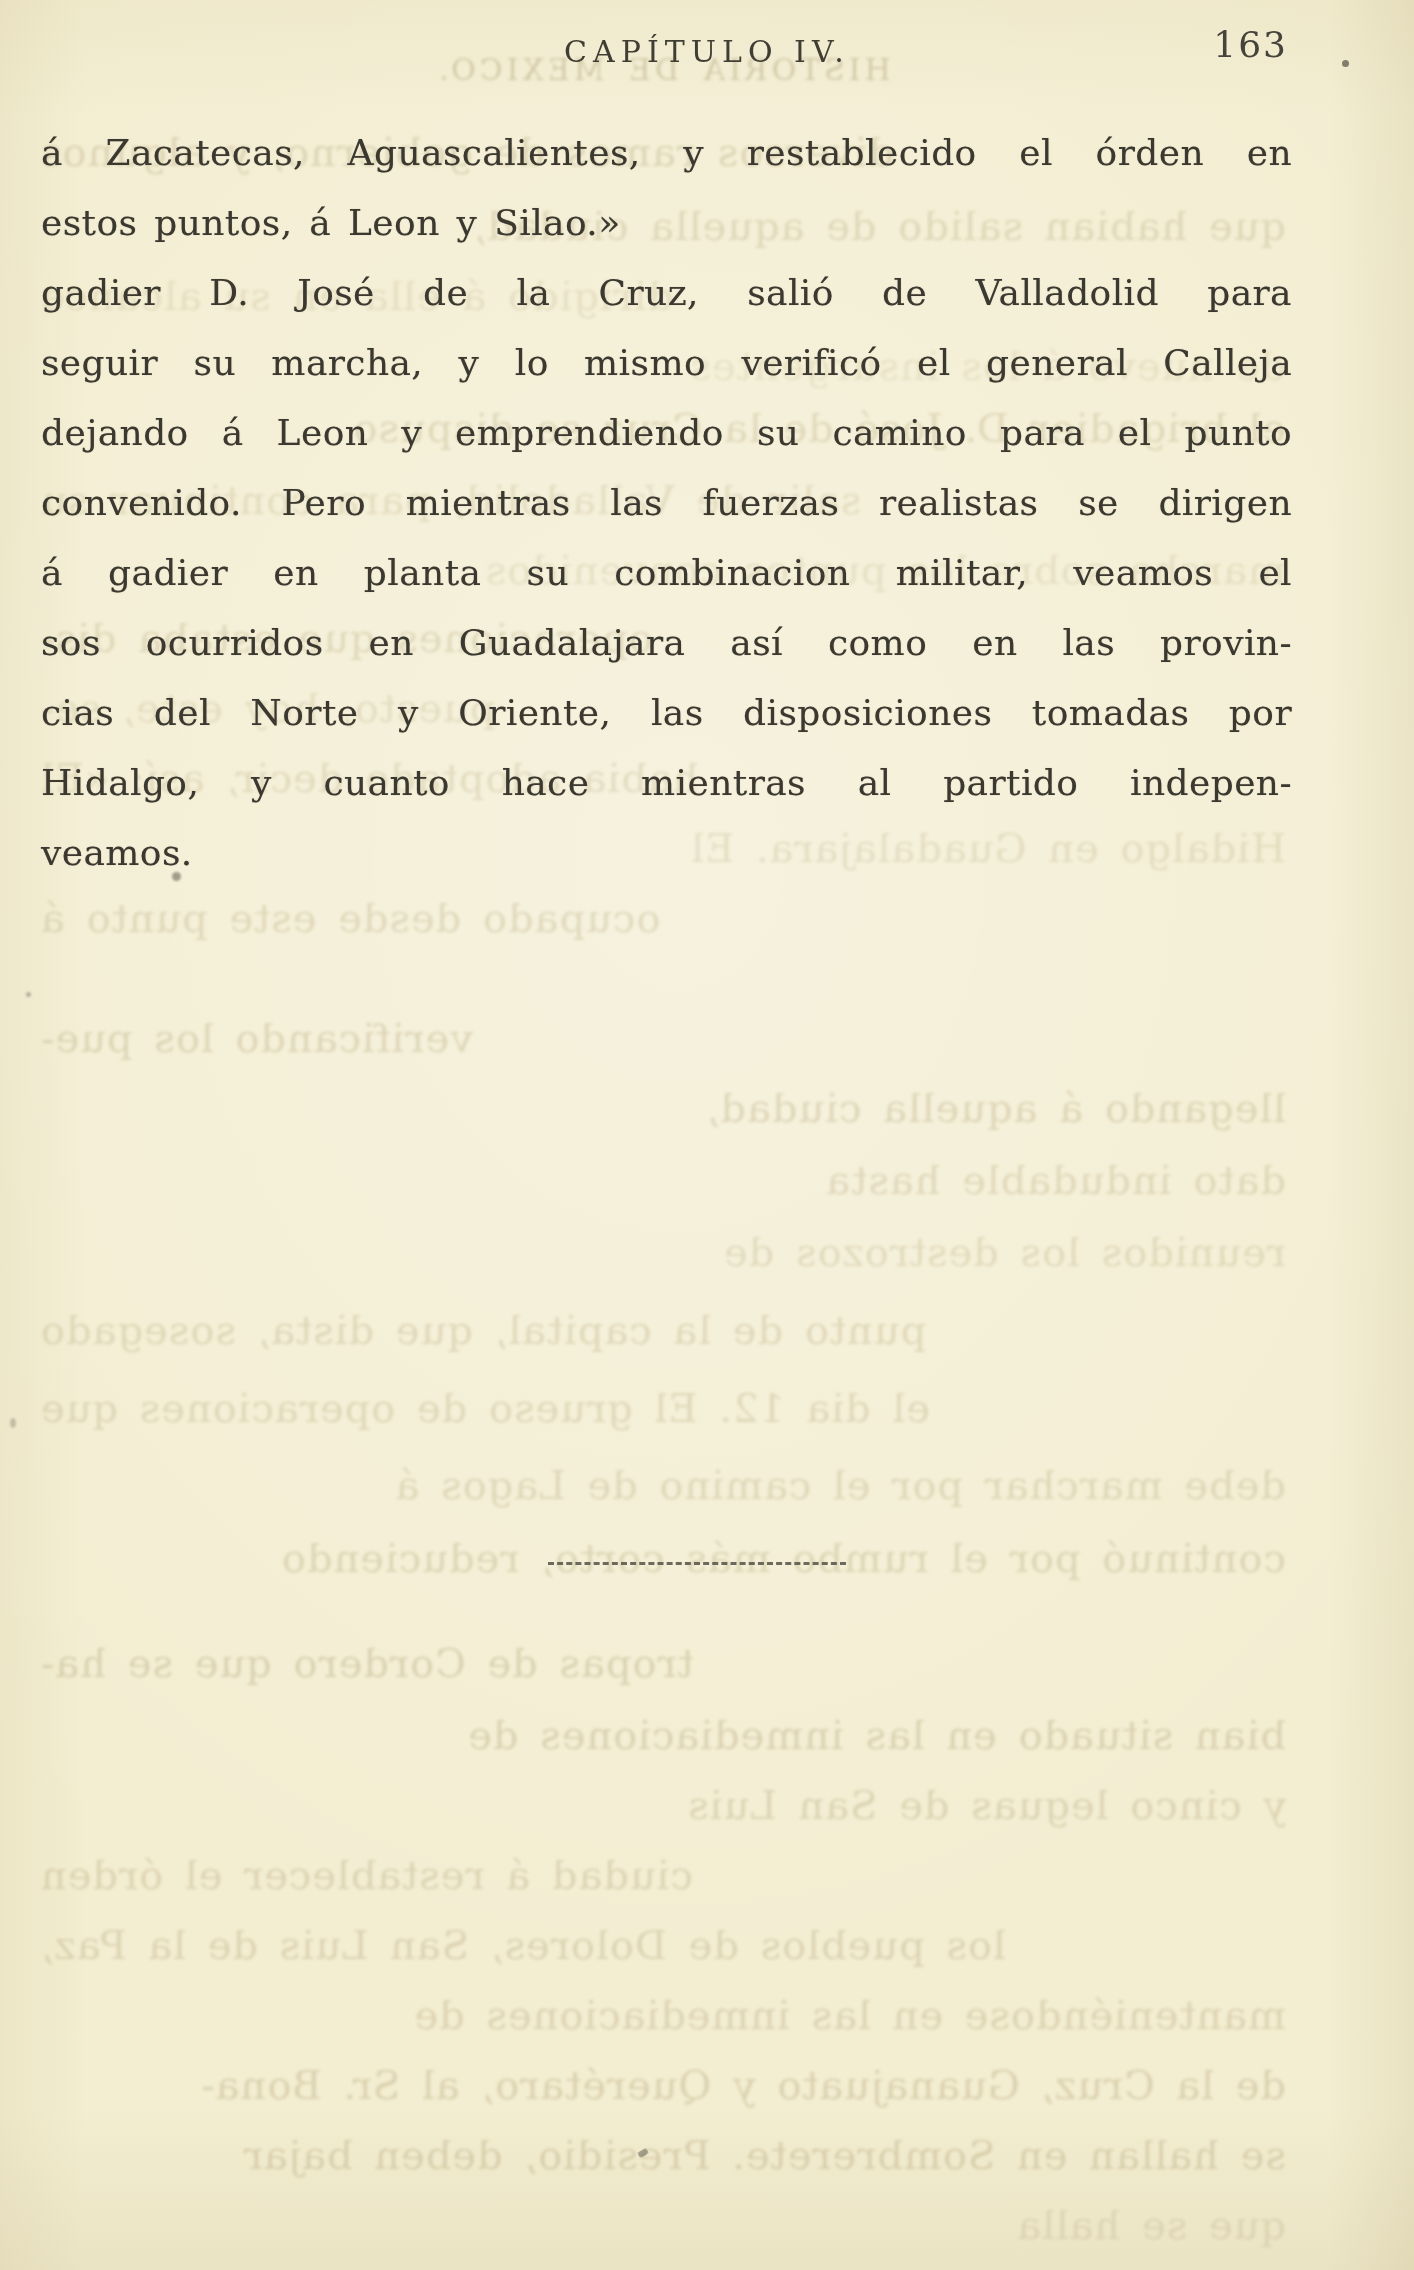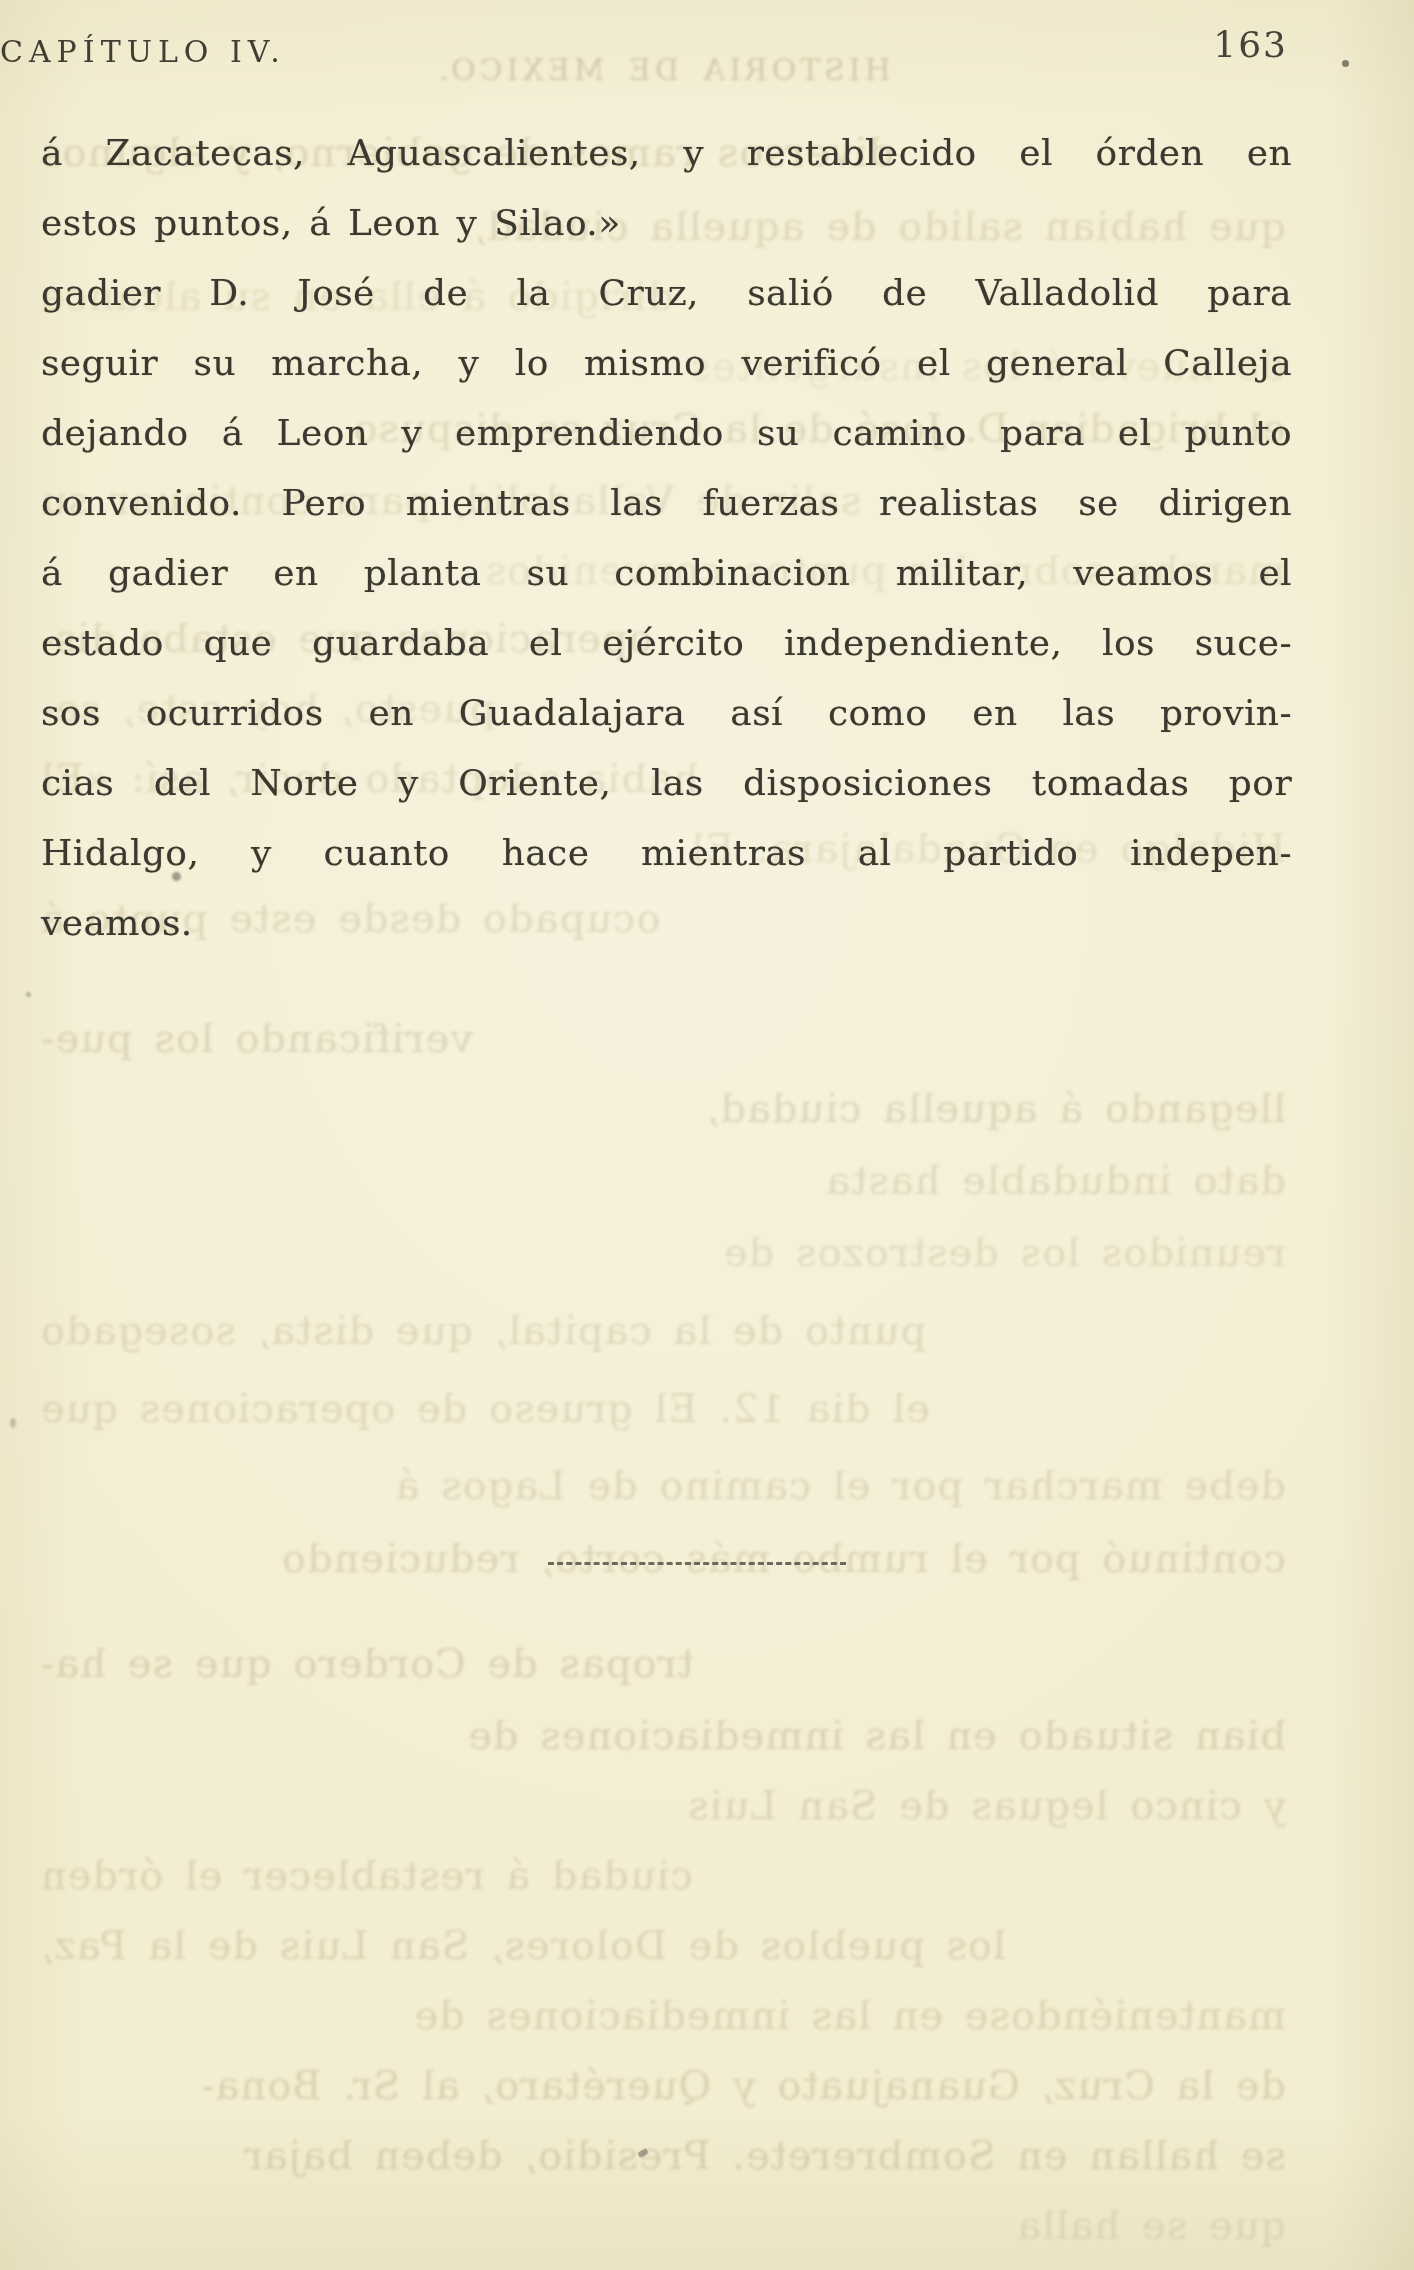--- a/index.html
+++ b/index.html
@@ -15,20 +15,21 @@
       linear-gradient(to bottom, rgba(200,185,130,0.10), rgba(200,185,130,0) 5%, rgba(200,185,130,0) 93%, rgba(180,165,110,0.14)),
       #f3edd1;
     color:#3b382f;
   }
   
   .running-head{
     position:absolute;top:28px;left:0;right:0;height:50px;
   }
   .chapter-heading{
     position:absolute;left:0;right:0;top:6px;
+    text-align:center;
     font-size:30px;letter-spacing:6px;
     color:#403d33;
   }
   .page-number{
     position:absolute;top:-4px;right:126px;
     font-size:36px;letter-spacing:2px;
     color:#45433a;
   }
   
   .body-text{
@@ -120,21 +121,20 @@
   </div>
 
   <div class="body-text">
       <div class="line j">á Zacatecas, Aguascalientes, y restablecido el órden en</div>
       <div class="line">estos puntos, á Leon y Silao.»</div>
       <div class="line j">gadier D. José de la Cruz, salió de Valladolid para</div>
       <div class="line j">seguir su marcha, y lo mismo verificó el general Calleja</div>
       <div class="line j">dejando á Leon y emprendiendo su camino para el punto</div>
       <div class="line j">convenido. Pero mientras las fuerzas realistas se dirigen</div>
       <div class="line j">á gadier en planta su combinacion militar, veamos el</div>
-      <div class="line j">estado que guardaba el ejército independiente, los suce-</div>
       <div class="line j">sos ocurridos en Guadalajara así como en las provin-</div>
       <div class="line j">cias del Norte y Oriente, las disposiciones tomadas por</div>
       <div class="line j">Hidalgo, y cuanto hace mientras al partido indepen-</div>
       <div class="line">veamos.</div>
     </div>
 
   <div class="dashed-rule"></div>
 
   <div class="speck s1"></div>
   <div class="speck s2"></div>

